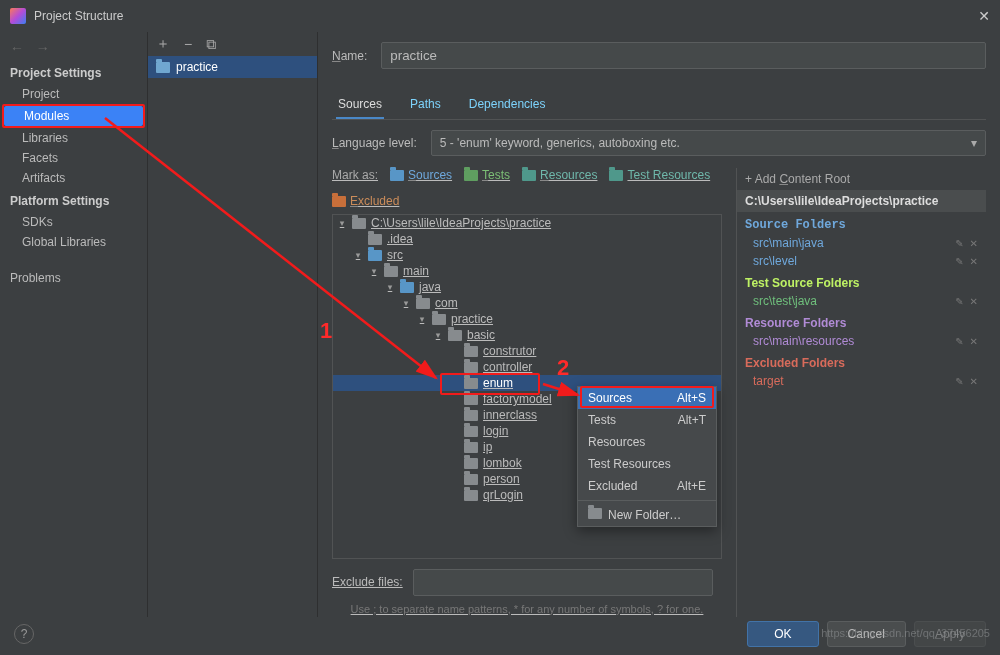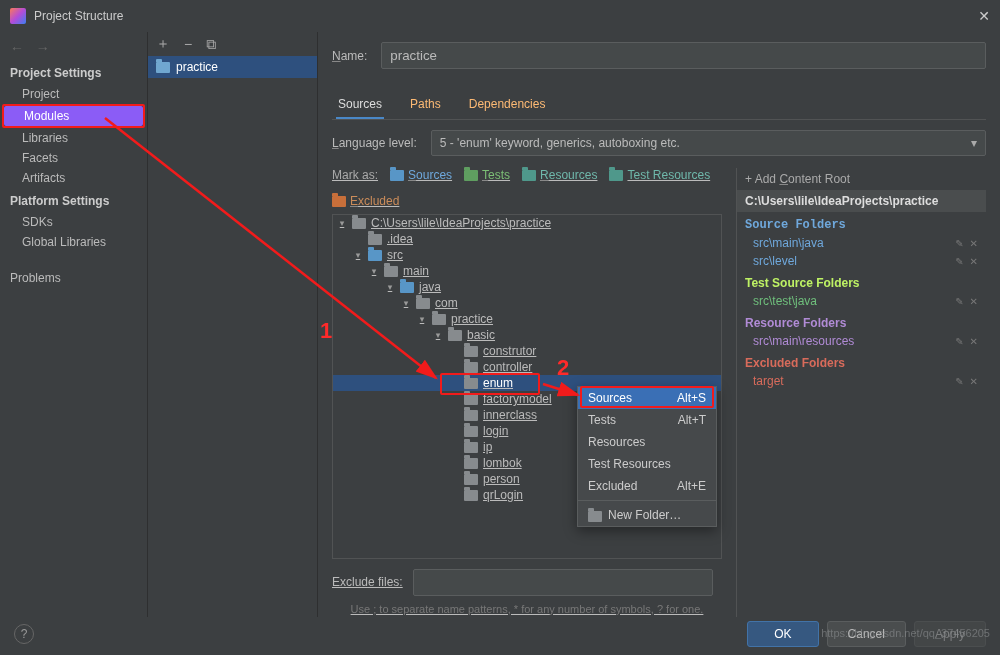--- a/index.html
+++ b/index.html
@@ -34,21 +34,21 @@
   }
   
   .leftnav {
     width: 148px;
     border-right: 1px solid #2e2f30;
     background: #3c3f41;
   }
   .leftnav .arrows { padding: 6px 10px; color: #666; font-size: 14px; }
   .leftnav .section-head { color: #ccc; font-weight: bold; padding: 6px 10px 4px; }
   .leftnav .item { padding: 3px 10px 3px 22px; color: #bbb; cursor: pointer; }
-  .leftnav .item.selected { background: #8b5cf6; color: #fff; border-radius:2px; }
+  .leftnav .item.selected { background: #3b82f6; color: #fff; border-radius:2px; }
   .red-box { border: 2px solid #f21b1b; border-radius:2px; }
   
   .modlist {
     width: 170px;
     border-right: 1px solid #2e2f30;
     background: #3c3f41;
   }
   .modlist .toolbar {
     height: 24px;
     display: flex;
@@ -96,21 +96,21 @@
   .name-row { display: flex; align-items: center; gap: 14px; margin-bottom: 22px; }
   .input, .combo {
     flex: 1;
     background: #45494a;
     border: 1px solid #5a5d5e;
     color: #bbb;
     padding: 5px 8px;
     border-radius: 2px;
   }
   .tabs { display: flex; gap: 24px; border-bottom: 1px solid #515354; padding-left: 4px; margin-bottom: 10px; }
-  .tabs .tab { padding: 6px 2px; color: #fdba74; cursor: pointer; }
+  .tabs .tab { padding: 6px 2px; color: #7dd3fc; cursor: pointer; }
   .tabs .tab.active { color: #ddd; border-bottom: 2px solid #4a88c7; }
   .lang-row { display: flex; align-items: center; gap: 14px; margin-bottom: 12px; }
   .combo { position: relative; }
   .combo::after { content:"▾"; position:absolute; right:8px; color:#aaa; }
   .content-row { display:flex; gap:14px; flex:1; min-height:0; }
   .left-col { flex:1; display:flex; flex-direction:column; min-width:0;text-decoration:underline; }
   .markas { display:flex; align-items:center; gap:12px; color:#aaa; margin-bottom:6px; font-size:12px; flex-wrap:wrap; }
   .markas .mk { display:flex; align-items:center; gap:4px; color:#aaa; cursor:pointer; }
   .mk.blue span{color:#6fa8dc;} .mk.green span{color:#7cbf76;} .mk.teal span{color:#6fb8ab;} .mk.teal2 span{color:#6fb8ab;} .mk.orange span{color:#cb8c5a;}
   .tree-box {
@@ -427,21 +427,21 @@
     <div class="mi">
       <span>Test Resources</span>
       <span></span>
     </div>
     <div class="mi">
       <span>Excluded</span>
       <span>Alt+E</span>
     </div>
     <div class="sep"></div>
     <div class="mi">
-      <span style="display:flex;align-items:flex-end;gap:6px;"><span class="fld-icon grey"></span>New Folder…</span>
+      <span style="display:flex;align-items:flex-start;gap:6px;"><span class="fld-icon grey"></span>New Folder…</span>
     </div>
   </div>
 
 <div class="red-box-abs" style="left:440px; top:373px; width:100px; height:22px;"></div>
 <div class="red-box-abs" style="left:580px; top:386px; width:134px; height:22px;"></div>
 <div class="anno-num" style="left:320px; top:318px;">1</div>
 <div class="anno-num" style="left:557px; top:355px;">2</div>
 
 <svg class="arrow" style="left:0;top:0;" width="1000" height="655">
   <defs>

